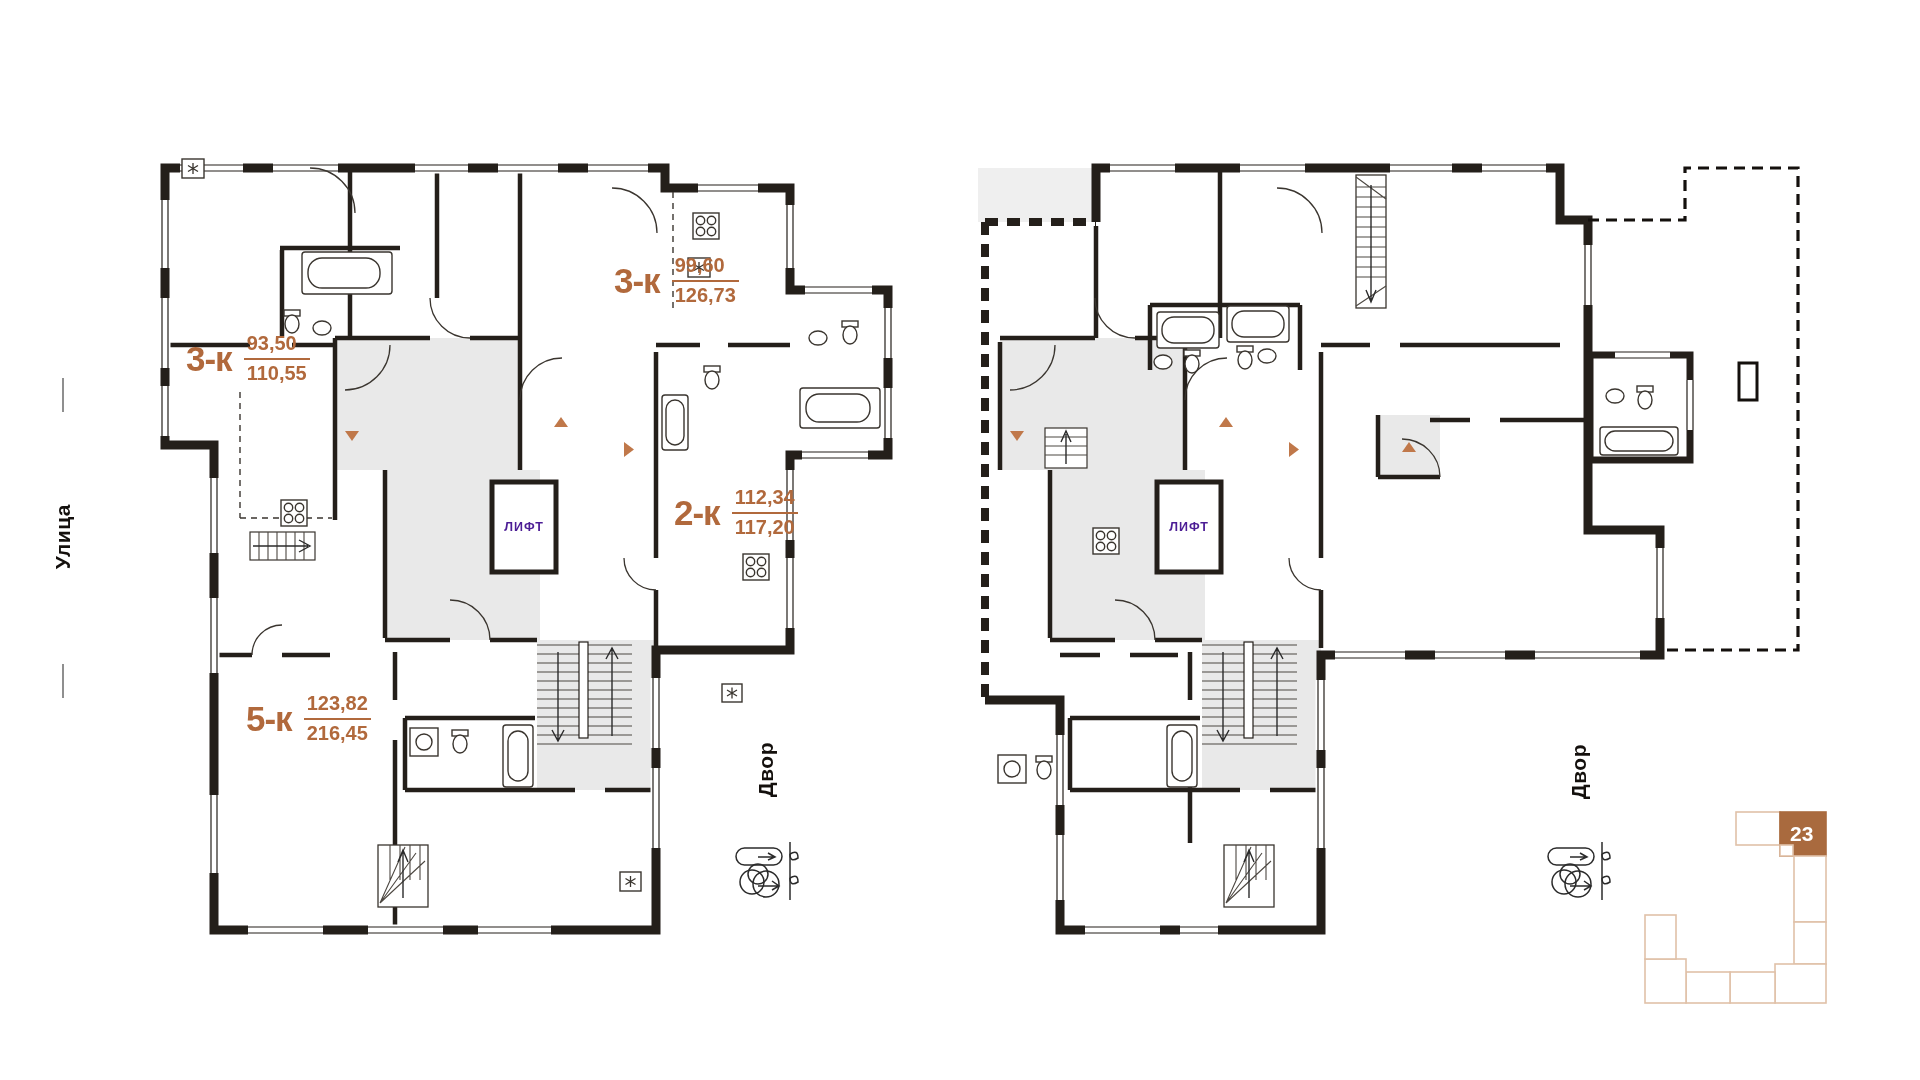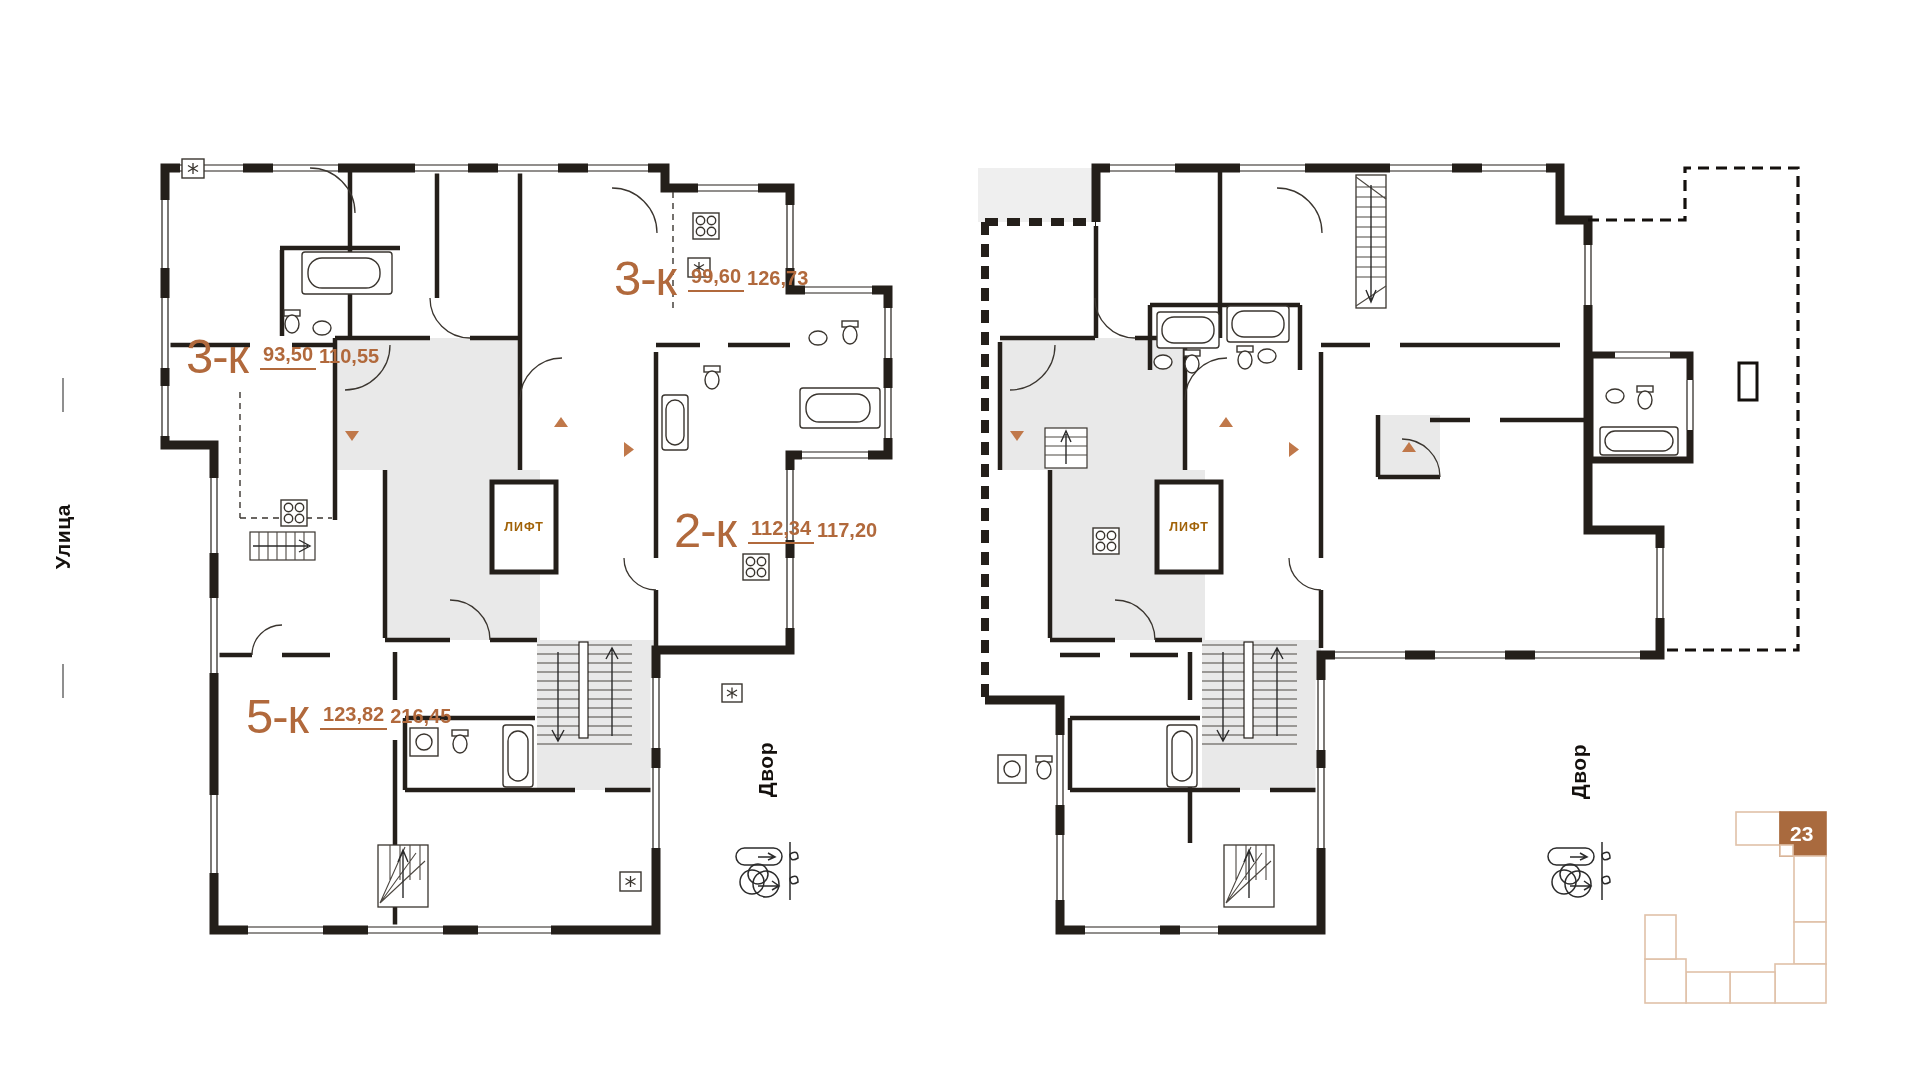--- a/index.html
+++ b/index.html
@@ -21,28 +21,28 @@
   .dash1{fill:none;stroke:#3a352f;stroke-width:1.4;stroke-dasharray:6 5}
   .dashT{fill:none;stroke:#14100d;stroke-width:3.2;stroke-dasharray:11 7}
   .dashW{fill:none;stroke:var(--wall);stroke-width:8;stroke-dasharray:13 9}
   .tread{stroke:#4d4842;stroke-width:1.1;fill:none}
   .arrow{stroke:#2b2b2b;stroke-width:1.4;fill:none}
   .elev{fill:#fff;stroke:var(--wall);stroke-width:5}
   .ast rect{fill:#fff;stroke:#3a352f;stroke-width:1.4}
   .ast path{stroke:#3a352f;stroke-width:1.3;fill:none}
   
   .apt-label{position:absolute;display:flex;align-items:center;gap:12px;color:var(--accent)}
-  .apt-type{font-size:49px;font-weight:400;line-height:1;letter-spacing:-1px}
-  .apt-frac{display:flex;flex-direction:row;font-weight:700;font-size:20px;line-height:1.18}
+  .apt-type{font-size:35px;font-weight:700;line-height:1;letter-spacing:-1px}
+  .apt-frac{display:flex;flex-direction:column;font-weight:700;font-size:20px;line-height:1.18}
   .apt-frac .num{border-bottom:2.5px solid var(--accent);padding:0 3px 2px}
   .apt-frac .den{padding:2px 3px 0}
   .vlabel{position:absolute;writing-mode:vertical-rl;transform:rotate(180deg);
           font-weight:700;font-size:21px;letter-spacing:.5px;color:#14100d}
   .lift{position:absolute;display:flex;align-items:center;justify-content:center;
-        font-size:12.5px;font-weight:700;letter-spacing:1px;color:#a16207}
+        font-size:12.5px;font-weight:700;letter-spacing:1px;color:#4c1d95}
   .sideline{position:absolute;width:2px;height:34px;background:#8f8f8f}
   .mm rect{fill:#fff;stroke:#e0c1a8;stroke-width:1.6}
   .mm rect.active{fill:#a96a3e;stroke:#a96a3e}
   .mm text{fill:#fff;font-size:21px;font-weight:700}
   .tree path,.tree circle,.tree rect,.tree line{fill:none;stroke:#2b2b2b;stroke-width:1.5}
 </style>
 </head>
 <body>
 
 <svg width="1920" height="1080" viewBox="0 0 1920 1080">
@@ -541,21 +541,21 @@
 </div>
 
 <div class="apt-label" style="left:614px;top:254px">
   <span class="apt-type">3-к</span>
   <span class="apt-frac">
     <span class="num">99,60</span>
     <span class="den">126,73</span>
   </span>
 </div>
 
-<div class="apt-label" style="left:674px;top:506px">
+<div class="apt-label" style="left:674px;top:486px">
   <span class="apt-type">2-к</span>
   <span class="apt-frac">
     <span class="num">112,34</span>
     <span class="den">117,20</span>
   </span>
 </div>
 
 <div class="apt-label" style="left:246px;top:692px">
   <span class="apt-type">5-к</span>
   <span class="apt-frac">

